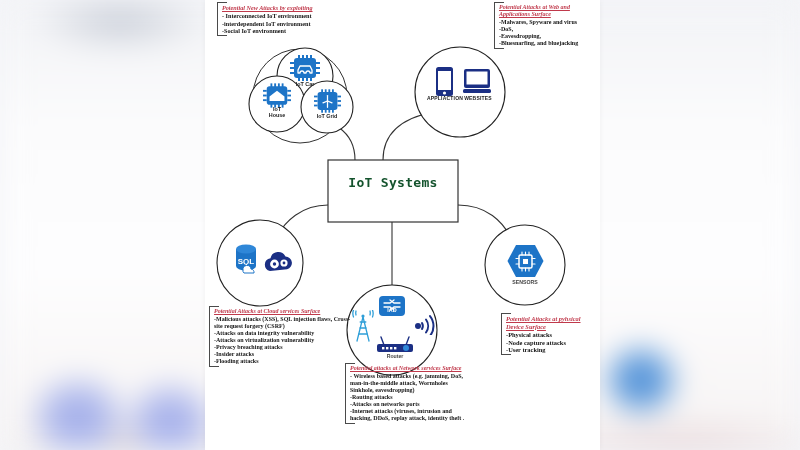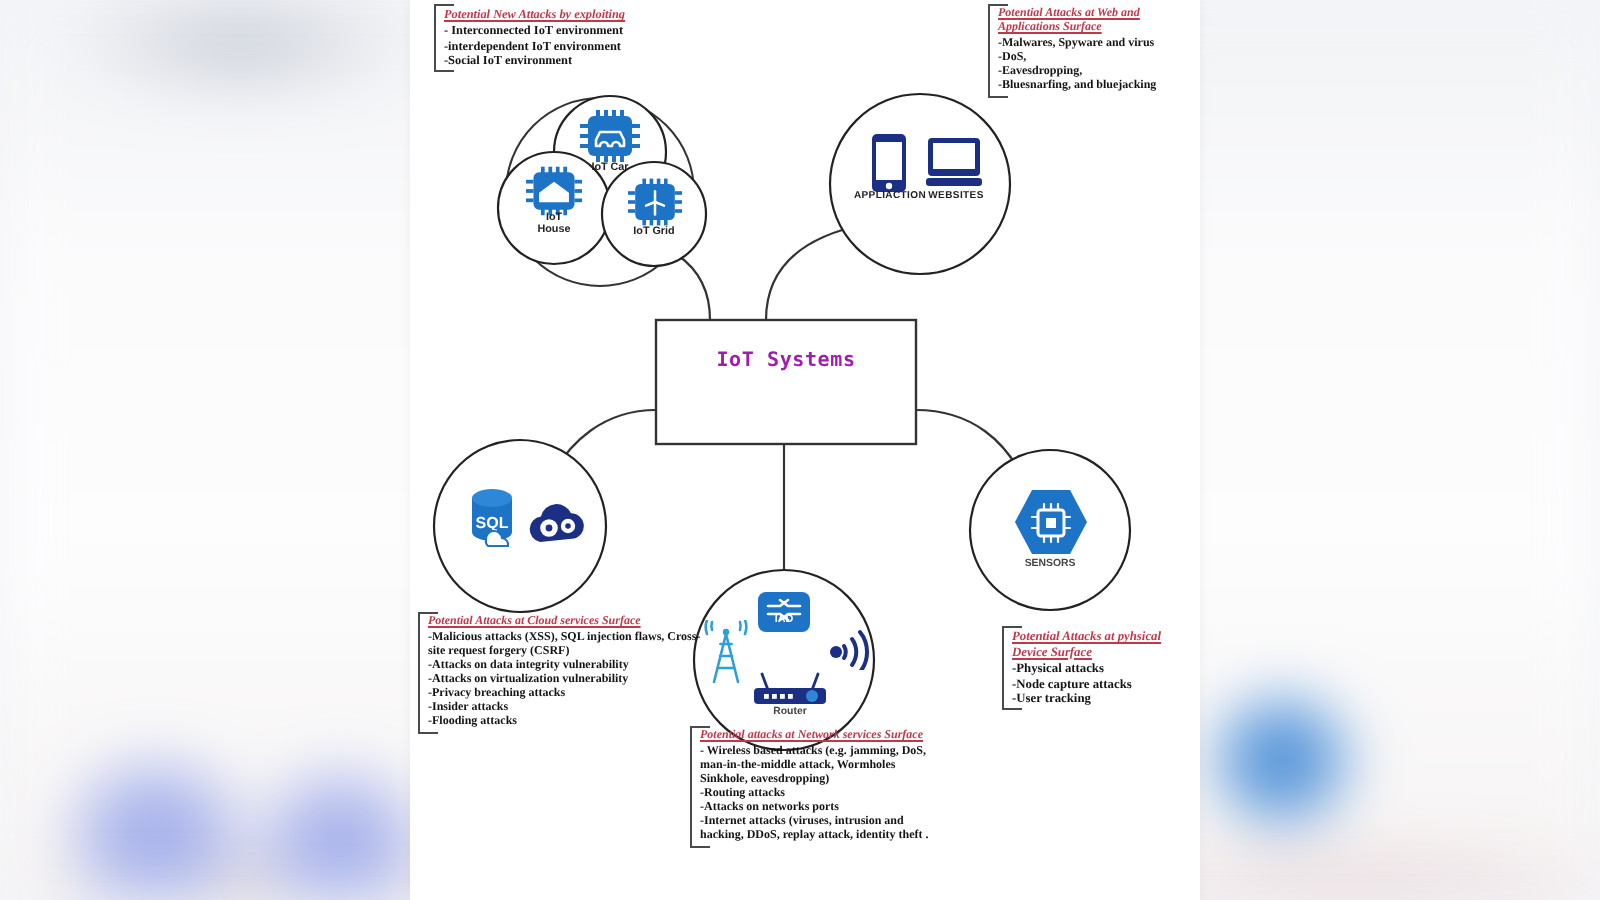--- a/index.html
+++ b/index.html
@@ -71,21 +71,21 @@
   
   .node-label{
     position:absolute;text-align:center;
     font-family:"Liberation Sans",sans-serif;
     font-weight:bold;color:#222;
     pointer-events:none;
   }
   .center-label{
     position:absolute;left:123px;top:175px;width:130px;
     text-align:center;font-family:"DejaVu Sans Mono",monospace;
-    font-size:10px;font-weight:bold;color:#a21caf;letter-spacing:.3px;
+    font-size:13px;font-weight:bold;color:#14532d;letter-spacing:.3px;
   }
   .icon-wrap{position:absolute;}
 </style>
 </head>
 <body>
 
 <div id="backdrop"></div>
 
 <div id="paper">
 

